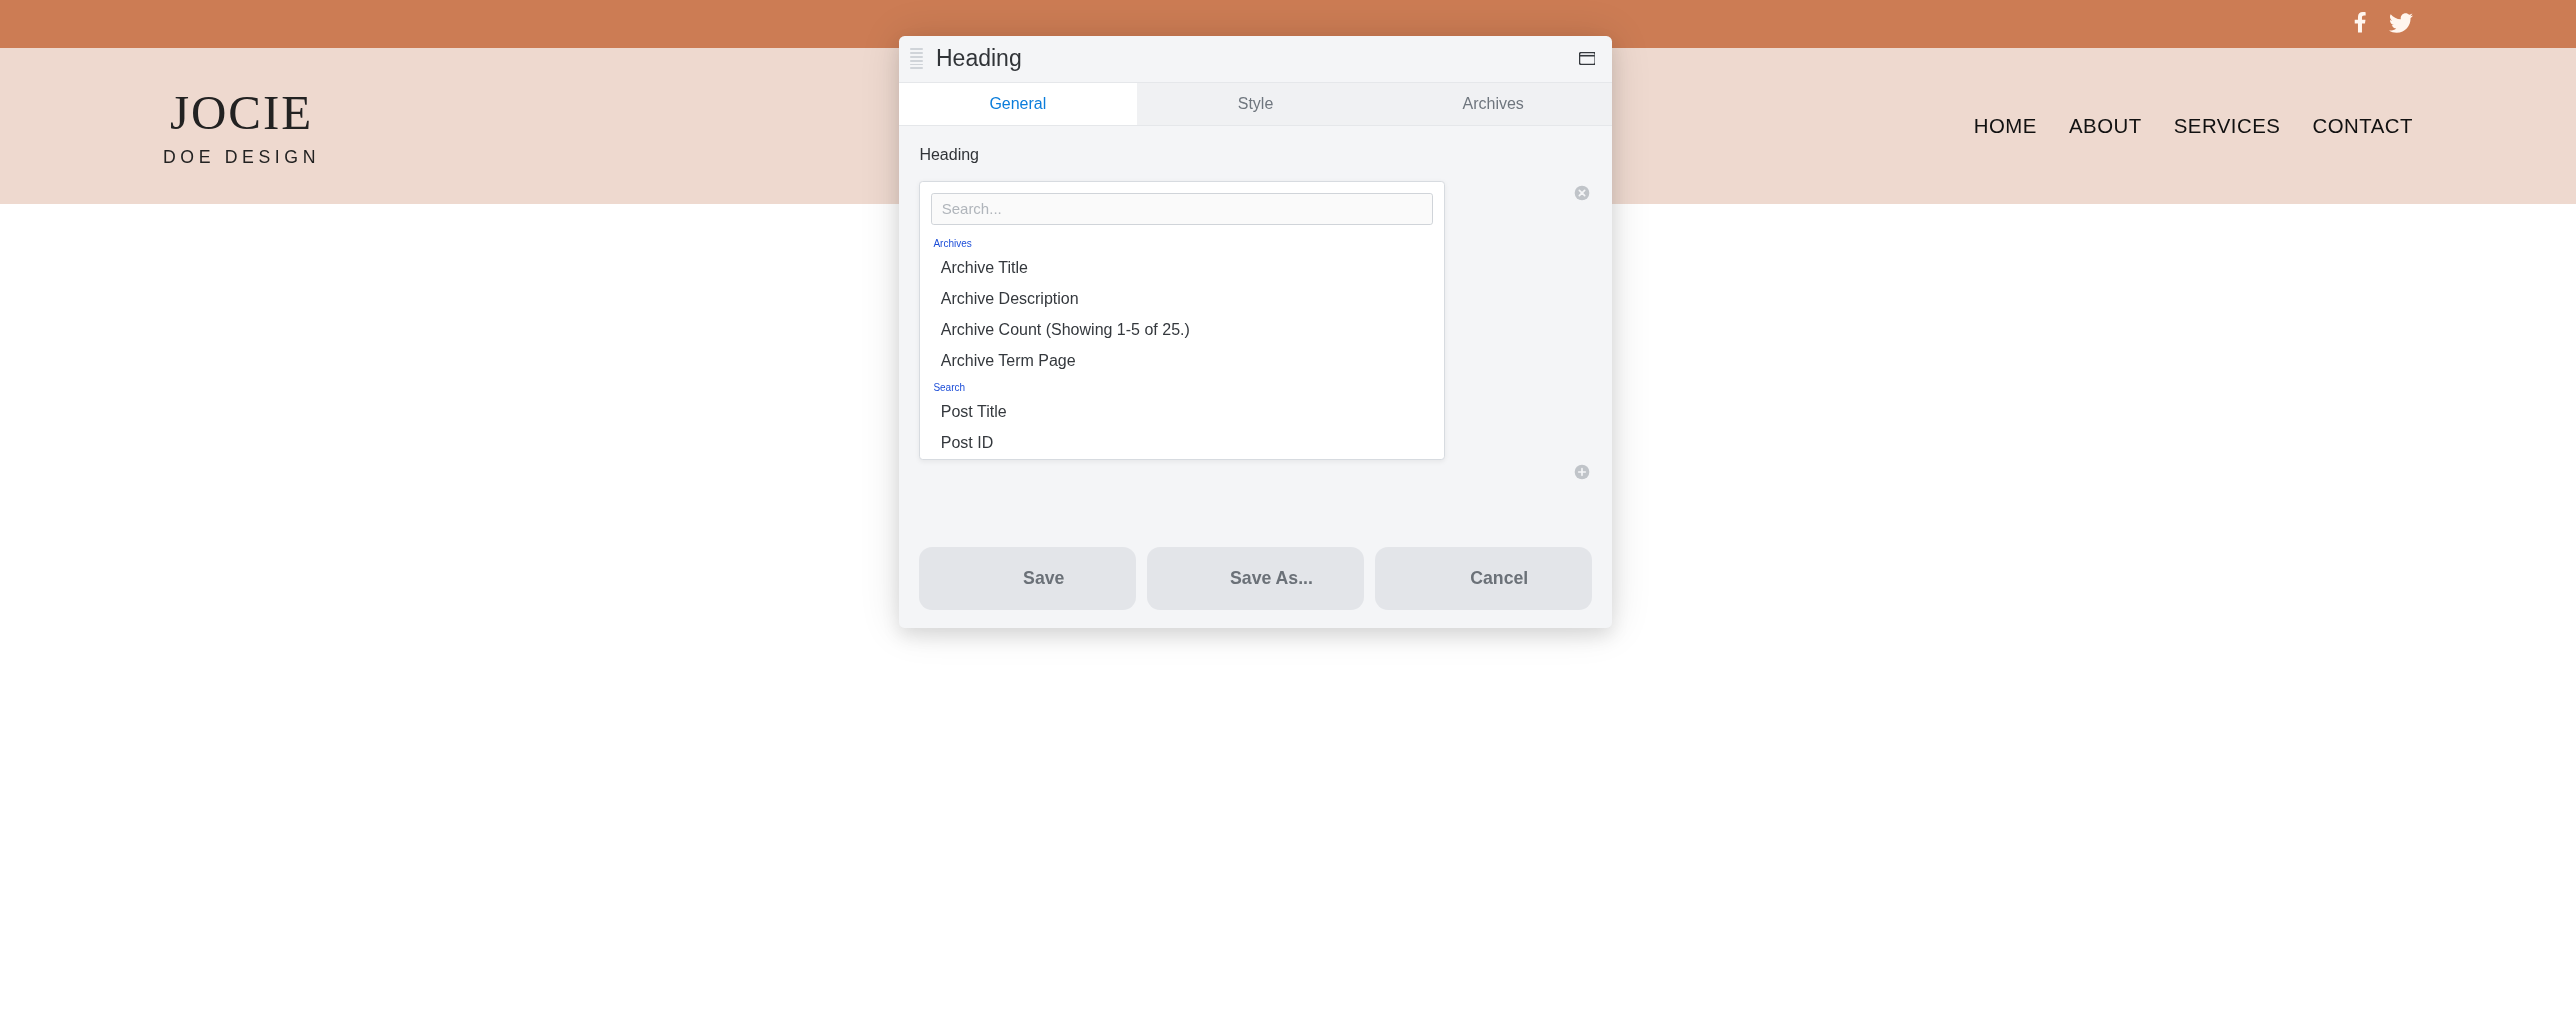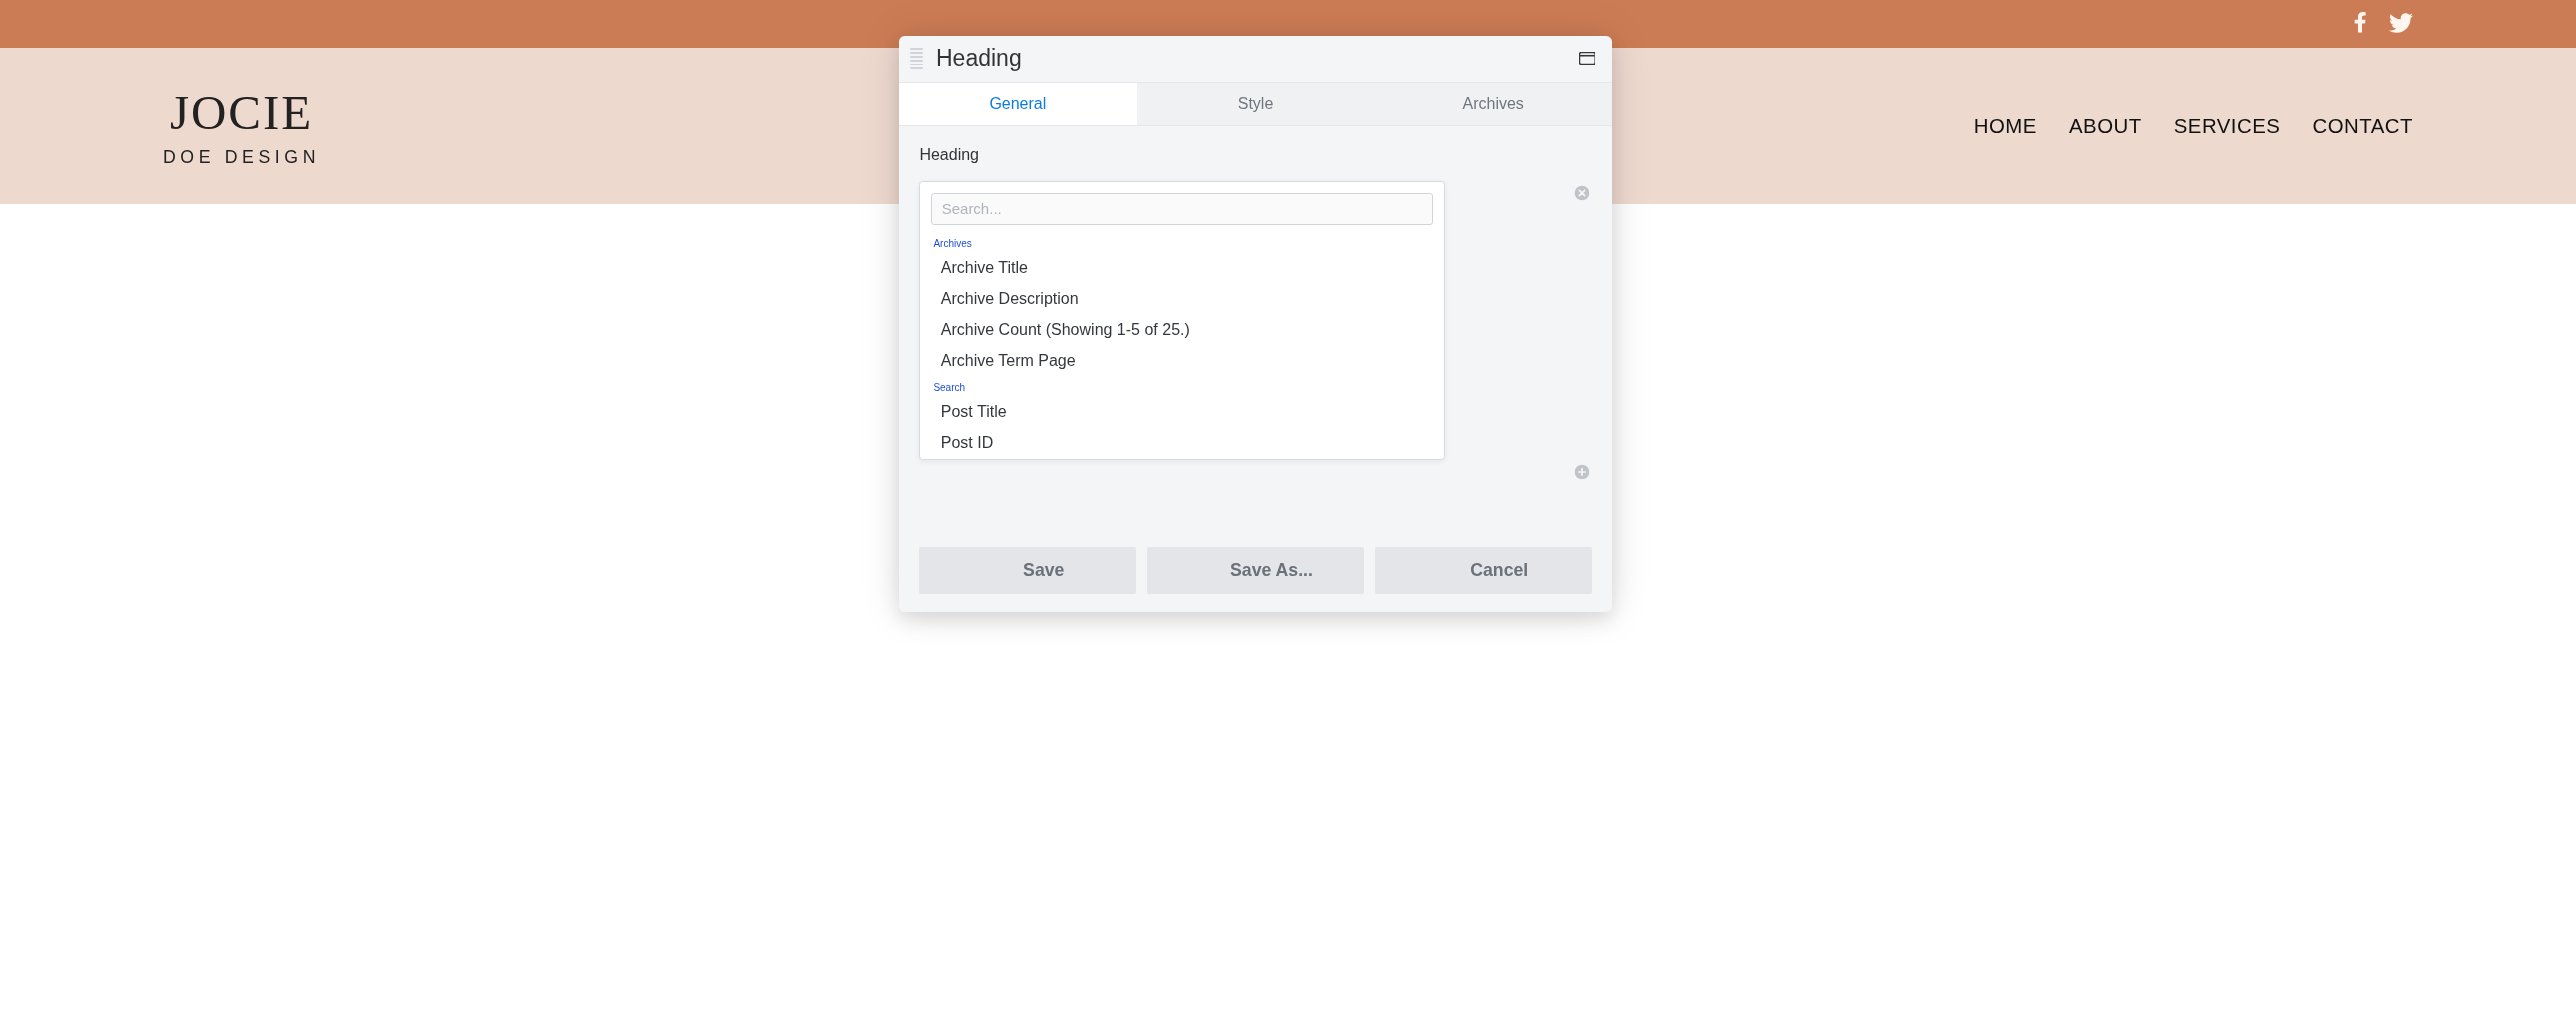--- a/index.html
+++ b/index.html
@@ -194,23 +194,23 @@
       cursor: pointer;
     }
 
     .panel-footer {
       display: flex;
       gap: 11px;
       padding: 14px 20.4px 18.6px 20.4px;
     }
     .panel-footer button {
       flex: 1;
-      height: 47px;
+      height: 63px;
       border: none;
-      border-radius: 2px;
+      border-radius: 13px;
       background: #e3e5e9;
       color: #6b7178;
       font-size: 17.7px;
       font-weight: 600;
       cursor: pointer;
       padding-left: 32px;
     }
   </style>
 </head>
 <body>

